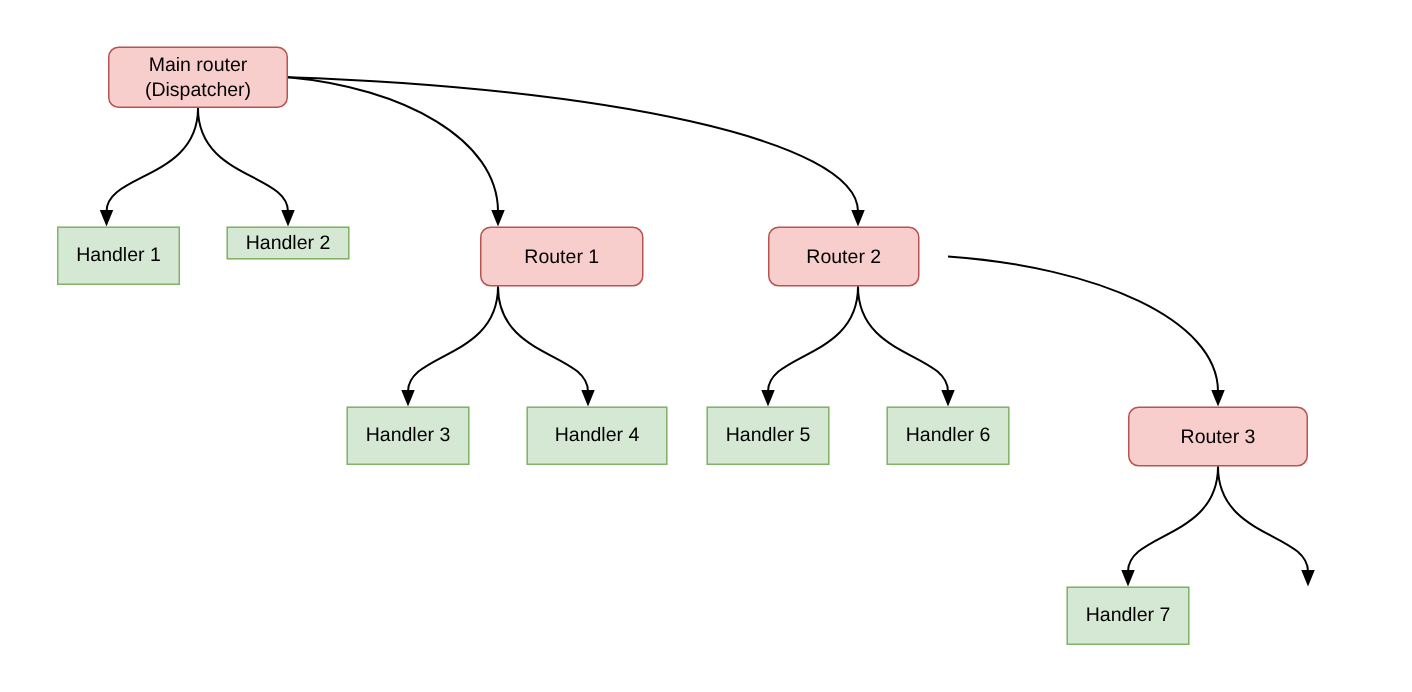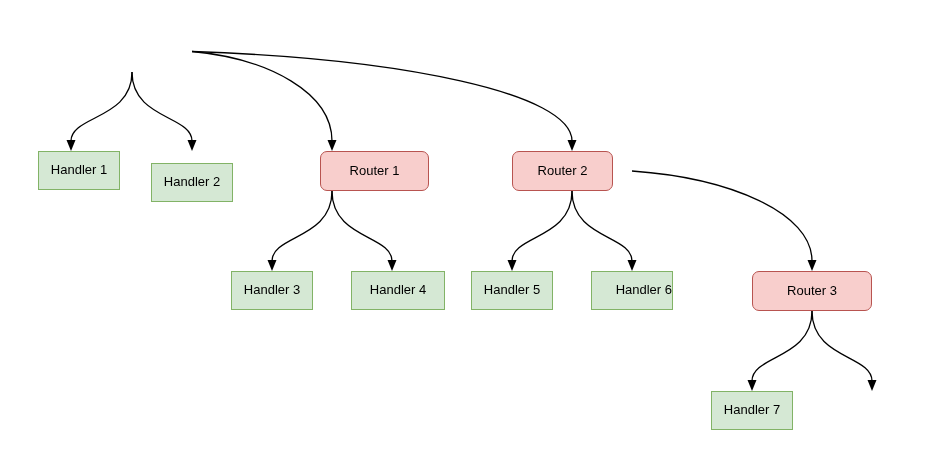--- a/index.html
+++ b/index.html
@@ -69,23 +69,25 @@
       <polygon points="512,271 507.5,260 516.5,260" fill="#000000"></polygon>
       <path d="M 572 191 C 572 239 632 235 632 261" fill="none" stroke="#000000" stroke-width="1.3"></path>
       <polygon points="632,271 627.5,260 636.5,260" fill="#000000"></polygon>
       <path d="M 632 171 C 731 178 812 213 812 261" fill="none" stroke="#000000" stroke-width="1.3"></path>
       <polygon points="812,271 807.5,260 816.5,260" fill="#000000"></polygon>
       <path d="M 812 311 C 812 359 752 355 752 381" fill="none" stroke="#000000" stroke-width="1.3"></path>
       <polygon points="752,391 747.5,380 756.5,380" fill="#000000"></polygon>
       <path d="M 812 311 C 812 359 872 355 872 381" fill="none" stroke="#000000" stroke-width="1.3"></path>
       <polygon points="872,391 867.5,380 876.5,380" fill="#000000"></polygon>
     </svg>
+    <div class="node router" style="left: 72px; top: 31px; width: 120px; height: 41px;"><span class="label">Main router
+(Dispatcher)</span></div>
     <div class="node handler" style="left: 38px; top: 151px; width: 82px; height: 39px;"><span class="label">Handler 1</span></div>
-    <div class="node handler" style="left: 151px; top: 163px; width: 82px; height: 39px;"><span class="label">Handler 2</span></div>
+    <div class="node handler" style="left: 151px; top: 151px; width: 82px; height: 22px;"><span class="label">Handler 2</span></div>
     <div class="node router" style="left: 272px; top: 151px; width: 109px; height: 40px; margin-left: 48px;"><span class="label">Router 1</span></div>
     <div class="node router" style="left: 512px; top: 151px; width: 101px; height: 40px;"><span class="label">Router 2</span></div>
     <div class="node handler" style="left: 231px; top: 271px; width: 82px; height: 39px;"><span class="label">Handler 3</span></div>
     <div class="node handler" style="left: 351px; top: 271px; width: 94px; height: 39px;"><span class="label">Handler 4</span></div>
     <div class="node handler" style="left: 471px; top: 271px; width: 82px; height: 39px;"><span class="label">Handler 5</span></div>
-    <div class="node handler" style="left: 591px; top: 271px; width: 82px; height: 39px; justify-content: flex-end;"><span class="label">Handler 6</span></div>
+    <div class="node handler" style="left: 591px; top: 271px; width: 82px; height: 39px;"><span class="label">Handler 6</span></div>
     <div class="node router" style="left: 752px; top: 271px; width: 120px; height: 40px;"><span class="label">Router 3</span></div>
     <div class="node handler" style="left: 711px; top: 391px; width: 82px; height: 39px;"><span class="label">Handler 7</span></div>
   </div>
 
 </body></html>

